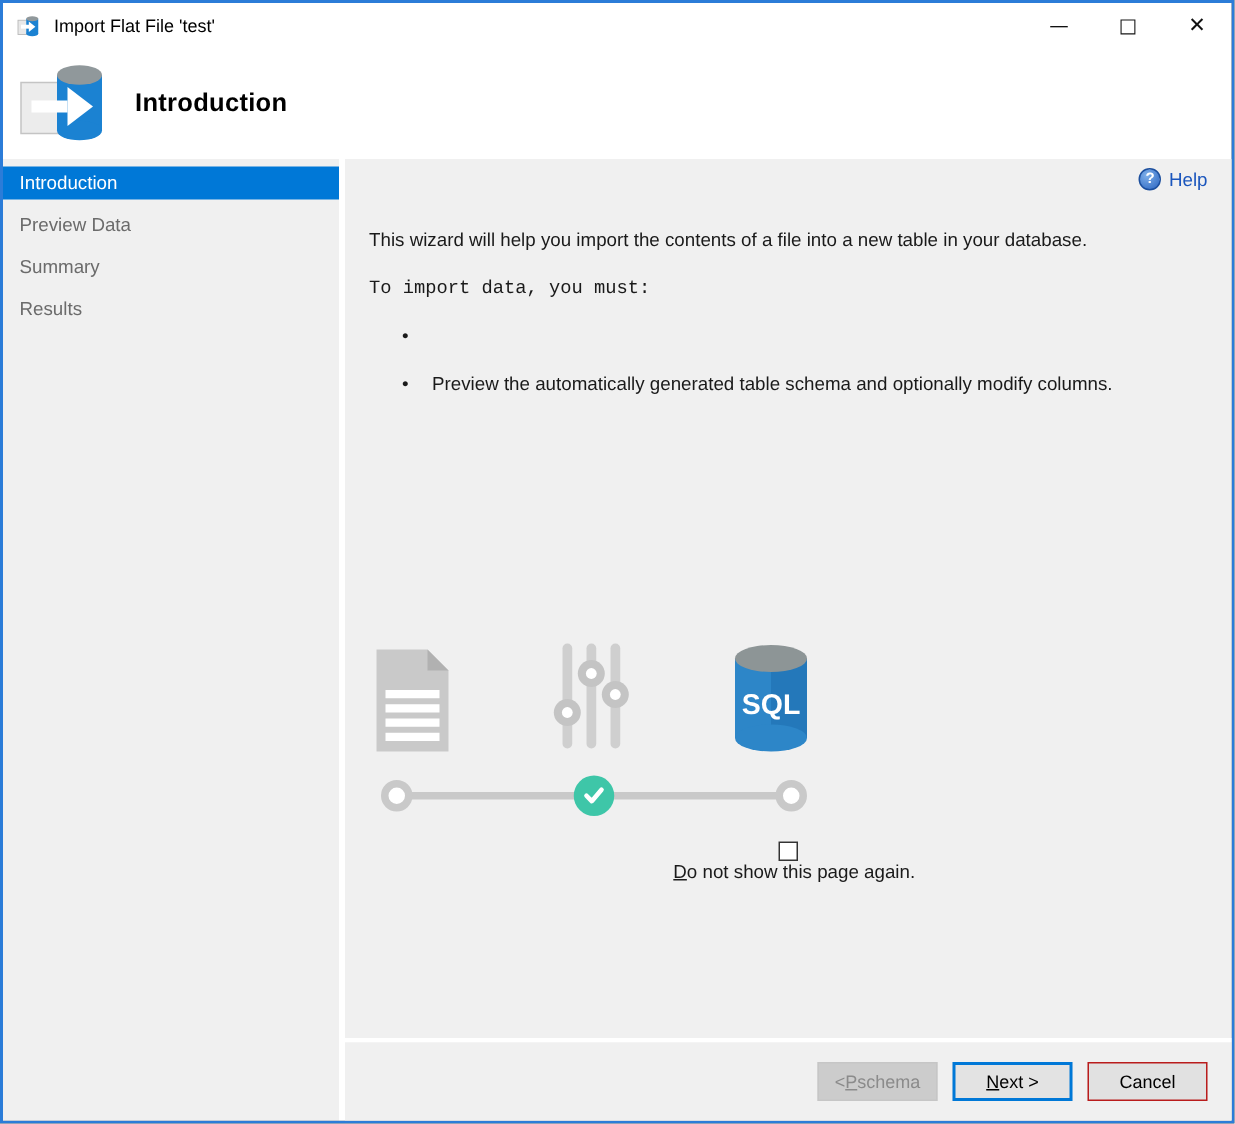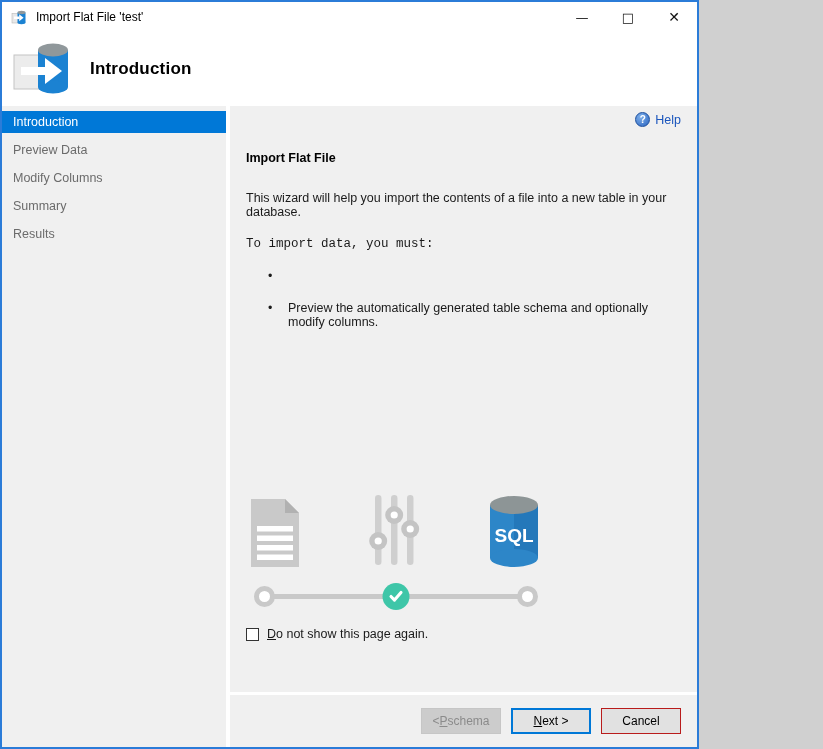--- a/index.html
+++ b/index.html
@@ -1,18 +1,18 @@
 <!DOCTYPE html>
 <html><head>
 <meta charset="utf-8">
 <style>
   * { margin:0; padding:0; box-sizing:border-box; }
   html,body { background:#d0d0d0; font-family:"Liberation Sans","DejaVu Sans",sans-serif; }
   .window{
-    width:699px; height:749px;
+    width:823px; height:749px;
     border:2px solid #2b7cd8;
     background:#404040;
     display:flex; flex-direction:column;
     position:relative;
   }
   
   .titlebar{ flex:0 0 30px; display:flex; align-items:center; background:#fff; padding-left:9px; }
   .titlebar .app-icon{ width:17px; height:17px; display:flex; align-items:center; }
   .titlebar .title{ margin-left:8px; font-size:12px; color:#000; }
   .win-controls{ margin-left:auto; display:flex; height:100%; }
@@ -52,21 +52,21 @@
   .icon-cell{ width:60px; display:flex; justify-content:flex-start; align-items:flex-end; }
   .progress{ position:relative; height:30px; margin-top:12px; }
   .p-track{ position:absolute; left:18px; right:18px; top:13px; height:5px; background:#c9c9c9; border-radius:3px;}
   .p-node{ position:absolute; top:5px; width:21px; height:21px; border-radius:50%;
            background:#fff; border:5px solid #c9c9c9; }
   .p-node.start{ left:8px; }
   .p-node.end{ right:8px; }
   .p-node.current{ width:27px; height:27px; top:2px; left:50%; transform:translateX(-50%);
                    background:#3ec6a8; border:none; display:flex; align-items:center; justify-content:center; }
   .cta-text{ margin-top:18px; }
-  .checkbox-row{ margin-top:16px; display:flex; align-items:center; }
+  .checkbox-row{ margin-top:16px; display:flex; align-items:center;flex-direction:column; }
   .checkbox{ width:13px; height:13px; border:1px solid #333; background:#fff; cursor:pointer; }
   .checkbox-label{ margin-left:8px; cursor:pointer; }
   .accel{ text-decoration:underline; }
   
   .divider-h{ flex:0 0 3px; background:#ffffff; }
   .button-bar{ flex:0 0 52px; display:flex; align-items:center; justify-content:flex-end;
                gap:10px; padding-right:16px; background:#f0f0f0; }
   .btn{ min-width:80px; height:26px; font-size:12px; display:flex; align-items:center;
         justify-content:center; cursor:pointer; padding:0 10px; }
   .btn.prev{ background:#cccccc; color:#8b8b8b; border:1px solid #c6c6c6; cursor:default; }
@@ -109,38 +109,36 @@
       </svg>
     </span>
     <span class="page-title">Introduction</span>
   </div>
 
   <div class="body">
 
     <div class="sidebar">
       <div class="side-item active">Introduction</div>
       <div class="side-item">Preview Data</div>
-      <div class="side-item">Modify Columns</div>
       <div class="side-item">Summary</div>
       <div class="side-item">Results</div>
     </div>
 
     <div class="divider-v"></div>
 
     <div class="content">
       <div class="content-main">
 
         <div class="help-row">
           <span class="help-link">
             <span class="help-badge">?</span>
             <span>Help</span>
           </span>
         </div>
 
-        <div class="content-heading">Import Flat File</div>
 
         <div class="intro-text">This wizard will help you import the contents of a file into a new table in your database.</div>
 
         <div class="requirements-text">To import data, you must:</div>
 
         <ul class="bullets">
           <li class="bullet-item">
             <span class="bullet-dot">•</span>
           </li>
           <li class="bullet-item">

